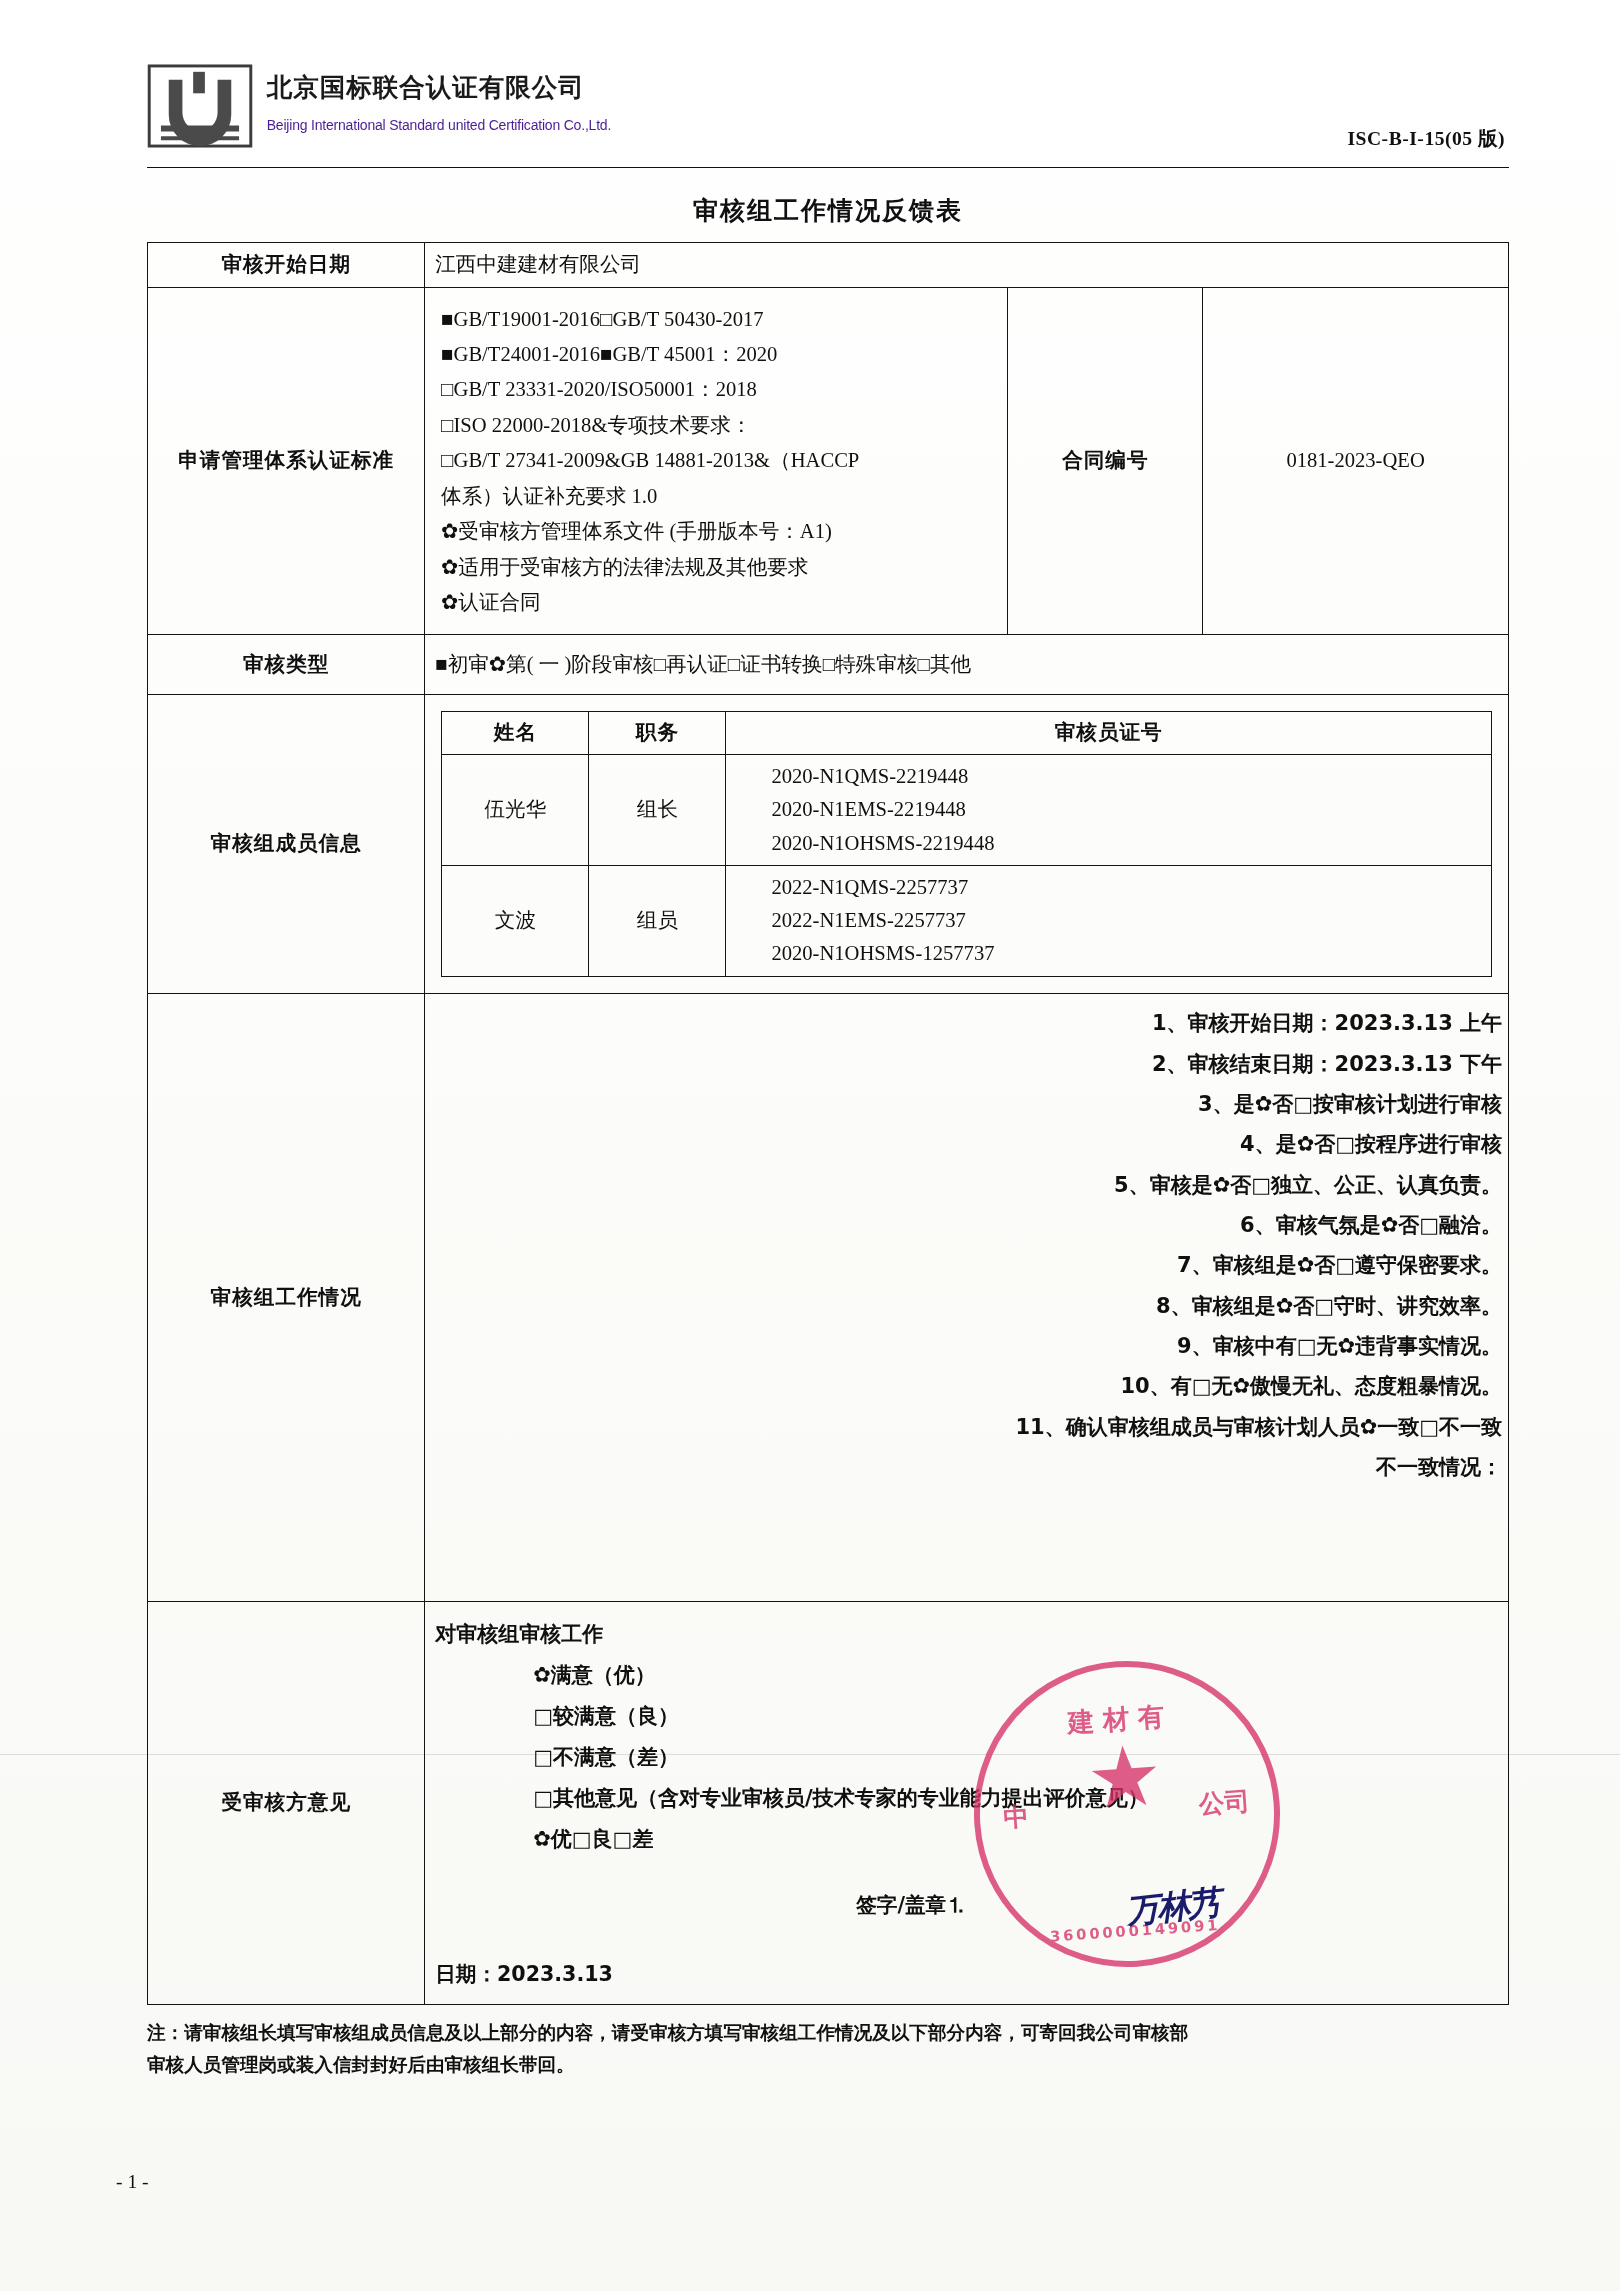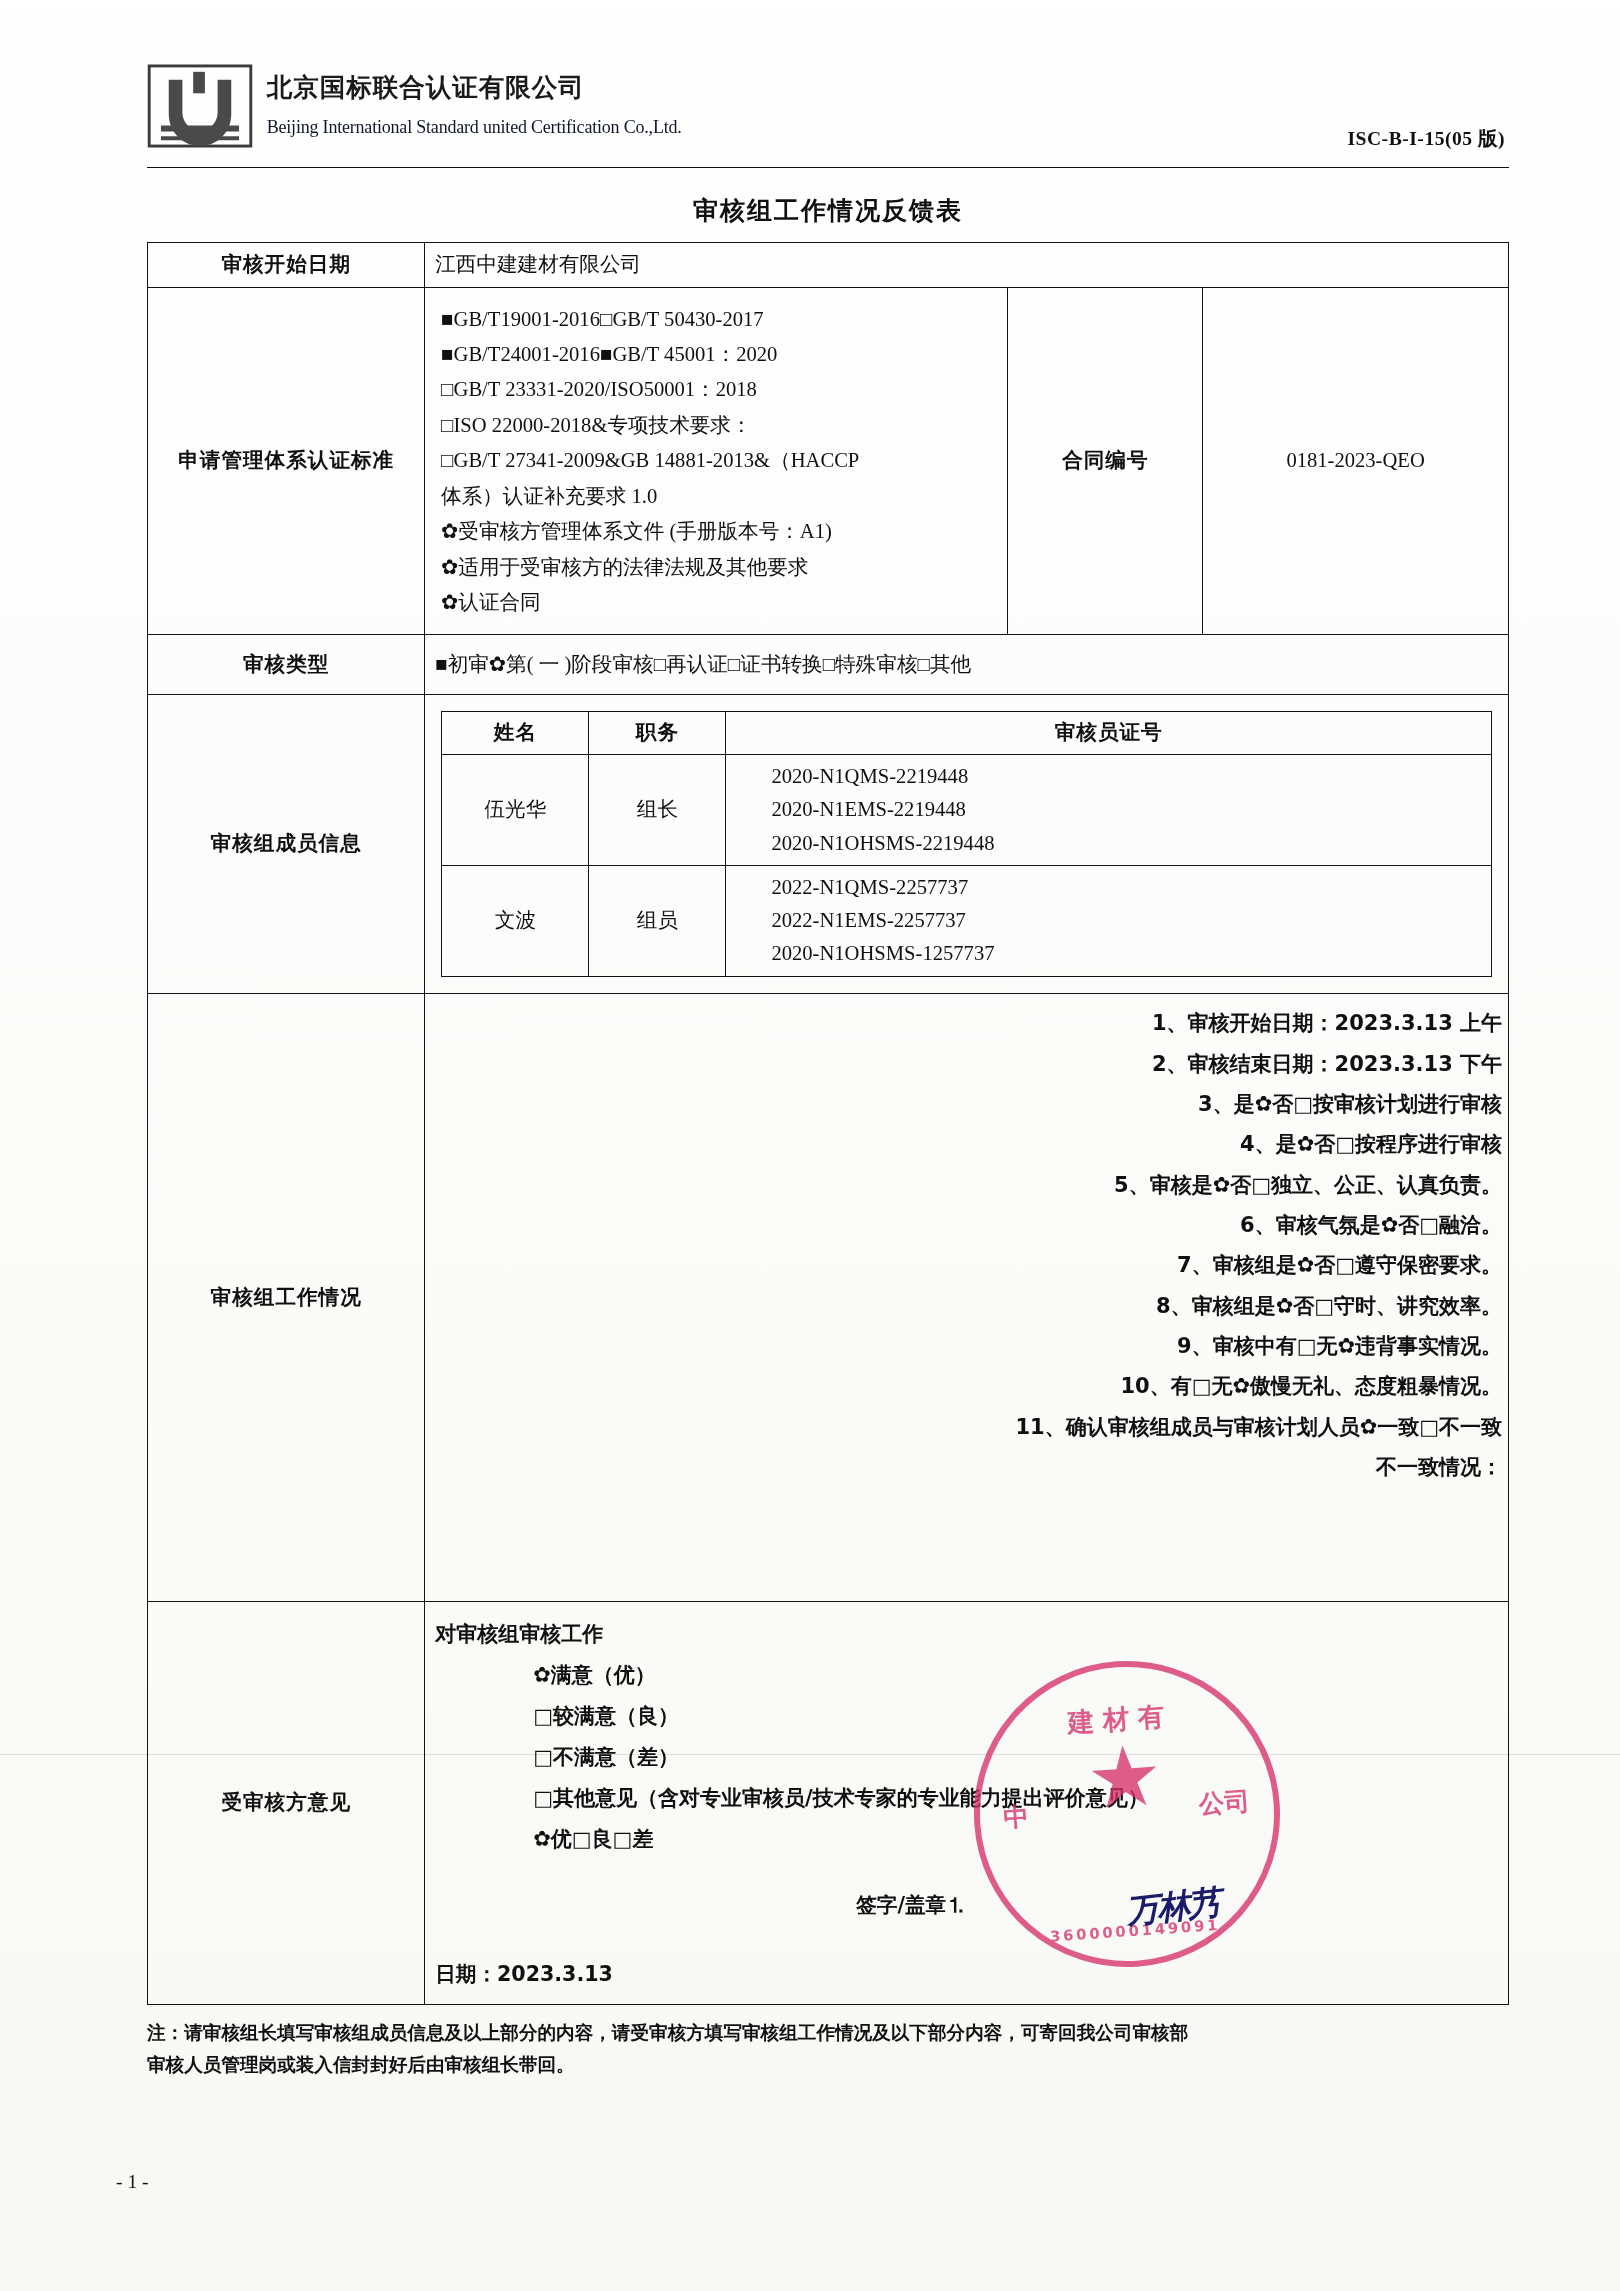--- a/index.html
+++ b/index.html
@@ -56,25 +56,25 @@
     padding-top: 5.9px;
   }
   .org-cn {
     font-size: 25.5px;
     letter-spacing: 1px;
     font-family: "DejaVu Sans", sans-serif;
     font-weight: 600;
     color: #1a1a1a;
   }
   .org-en {
-    font-size: 18px;
-    font-family: Liberation Serif, serif;
+    font-size: 14px;
+    font-family: Liberation Sans, sans-serif;
     letter-spacing: -0.2px;
     margin-top: 11.8px;
-    color: #0f172a;
+    color: #4c1d95;
   }
   .doc-code {
     position: absolute;
     right: 3.9px;
     top: 61px;
     font-size: 19.6px;
     font-family: "Liberation Serif", serif;
     font-weight: 600;
     letter-spacing: 0.5px;
   }

